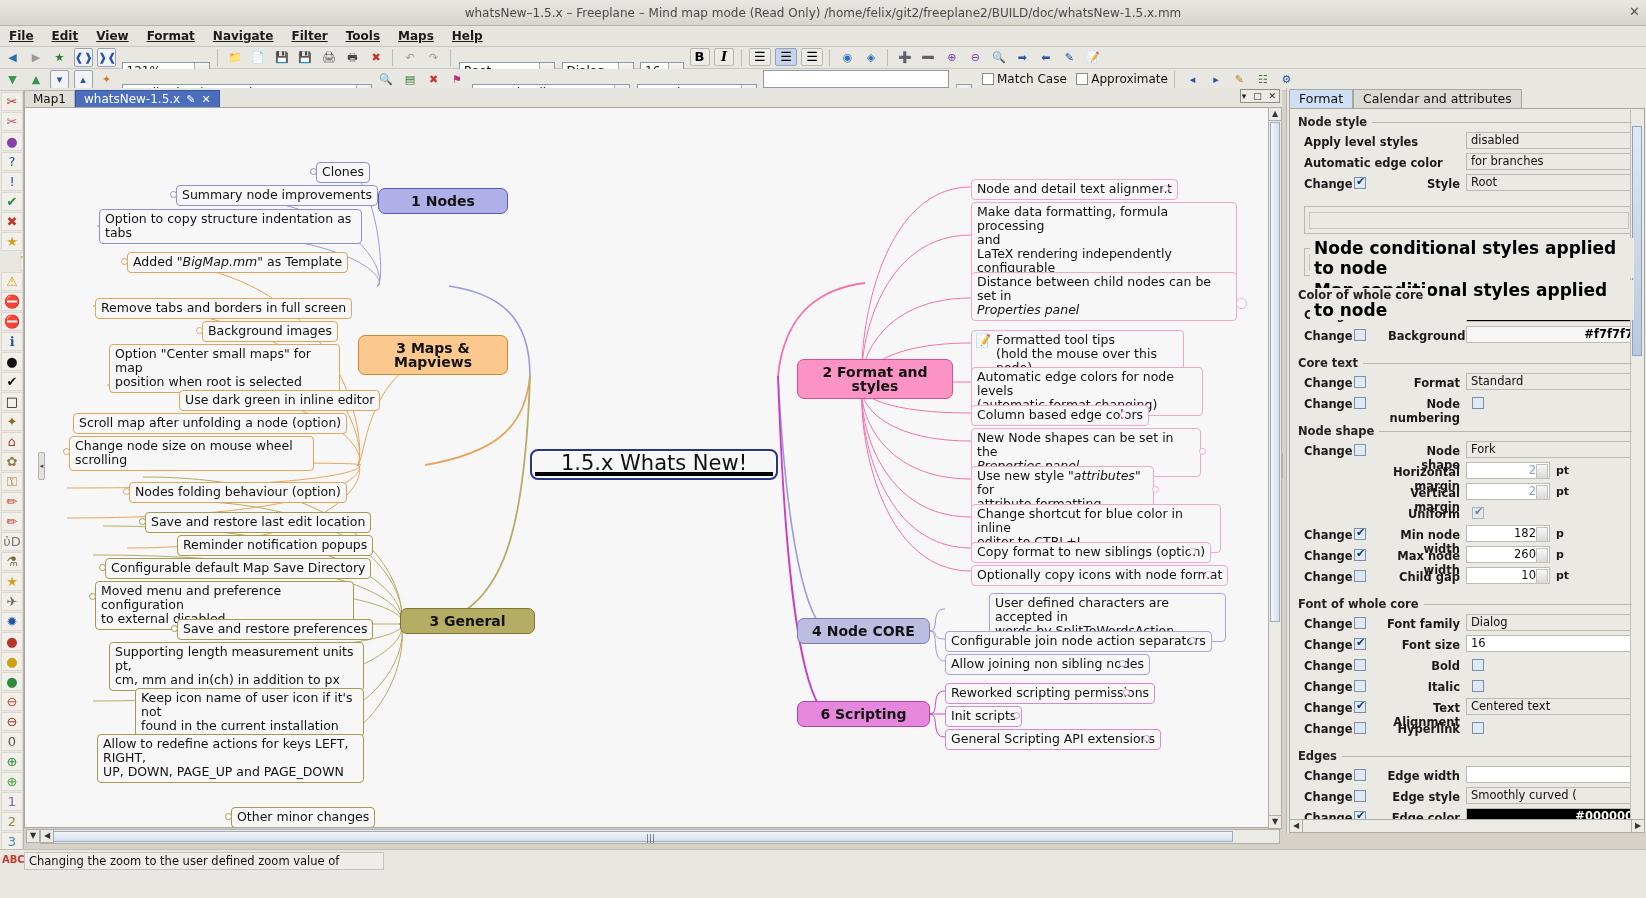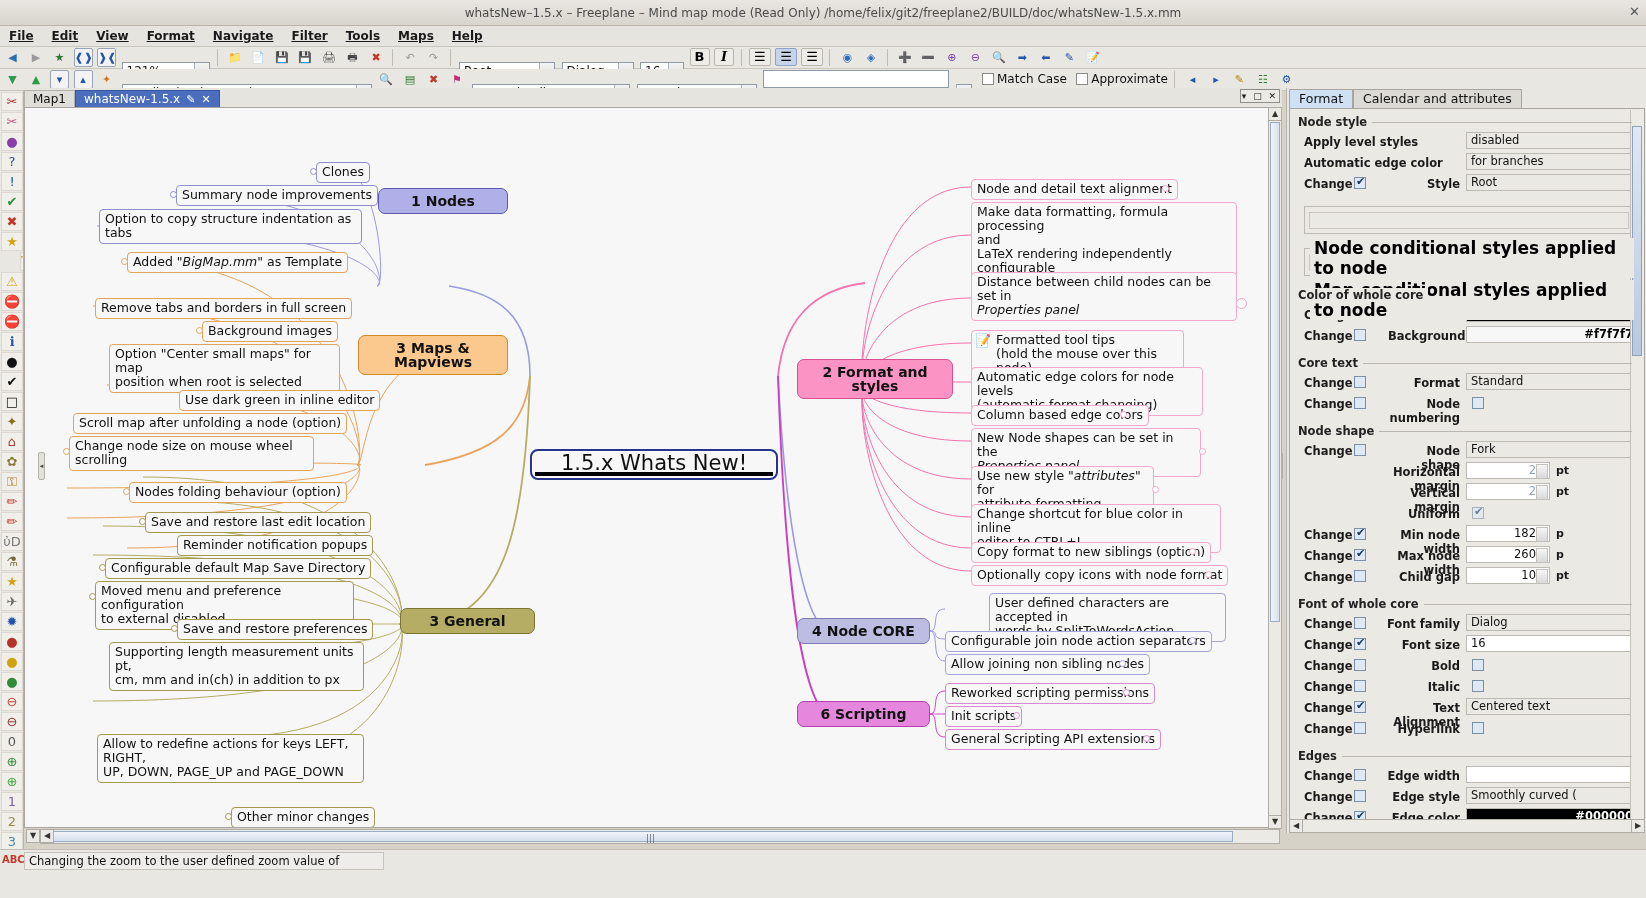--- a/index.html
+++ b/index.html
@@ -526,20 +526,22 @@
     <div class="node" style="left:70px; top:473px; width:259px; border-color:#a39a50;">Moved menu and preference configuration
 to external disabled</div>
     <div class="bullet" style="left:64px; top:485px; border-color:#a39a50;"></div>
 
     <div class="node" style="left:152px; top:511px; border-color:#a39a50;">Save and restore preferences</div>
     <div class="bullet" style="left:146px; top:517px; border-color:#a39a50;"></div>
 
     <div class="node" style="left:84px; top:534px; width:255px; border-color:#a39a50;">Supporting length measurement units pt,
 cm, mm and in(ch) in addition to px</div>
 
+    <div class="node" style="left:110px; top:580px; width:229px; border-color:#a39a50;">Keep icon name of user icon if it's not
+found in the current installation</div>
 
     <div class="node" style="left:72px; top:626px; width:267px; border-color:#a39a50;">Allow to redefine actions for keys LEFT,
 RIGHT,
 UP, DOWN, PAGE_UP and PAGE_DOWN</div>
 
     <div class="node" style="left:206px; top:699px; border-color:#a39a50;">Other minor changes</div>
     <div class="bullet" style="left:200px; top:705px; border-color:#a39a50;"></div>
 
     <div class="node" style="left:946px; top:71px; border-color:#f2a8cc;">Node and detail text alignment</div>
     <div class="bullet" style="left:1137px; top:77px; border-color:#f2a8cc;"></div>

